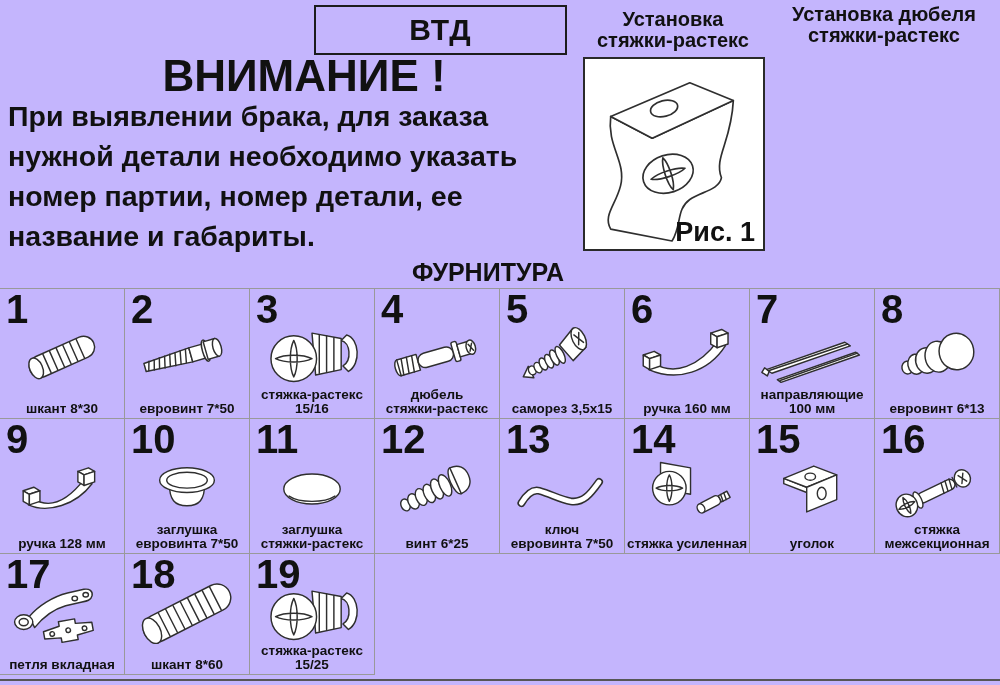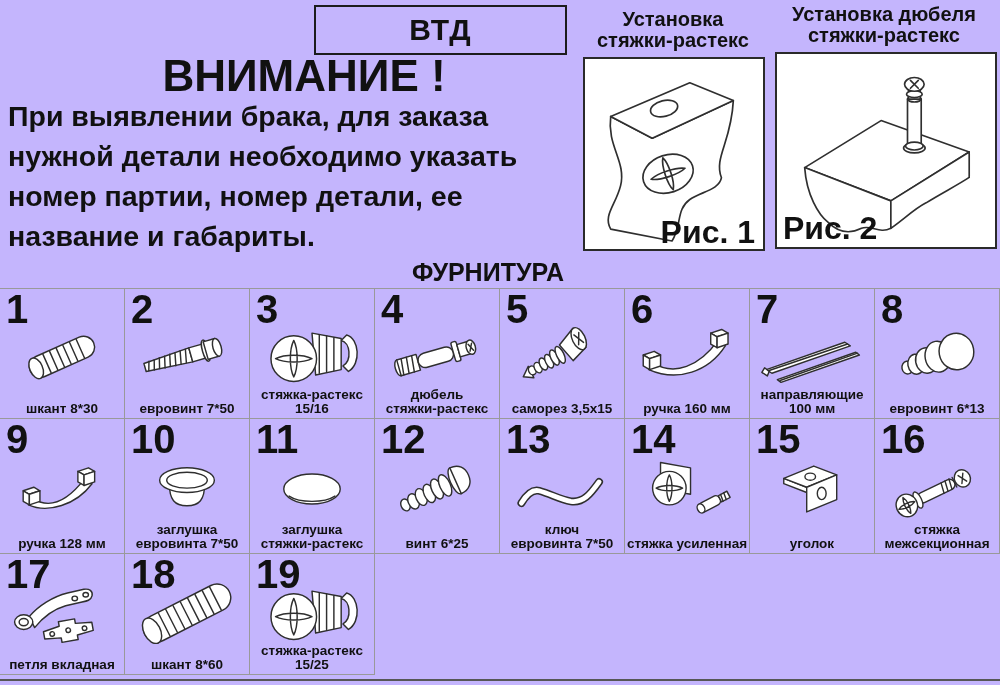--- a/index.html
+++ b/index.html
@@ -18,21 +18,21 @@
   .warning-title { text-align:center; padding-left:36px; font-size:44px; line-height:40px; }
   .warning-line { font-size:28.5px; line-height:40px; white-space:nowrap; letter-spacing:0; }
   
   .fig-title { position:absolute; text-align:center; font-size:20px; line-height:21px; }
   .fig-title-1 { left:578px; top:9px; width:190px; }
   .fig-title-2 { left:770px; top:4px; width:228px; }
   .fig-box { position:absolute; border:2px solid #2a2a2a; background:#fff; }
   .fig-box-1 { left:583px; top:57px; width:178px; height:190px; }
   .fig-box-2 { left:775px; top:52px; width:218px; height:193px; }
   .fig-box svg { position:absolute; left:0; top:0; }
-  .fig-caption { position:absolute; font-size:32px; line-height:27px; background:transparent; }
+  .fig-caption { position:absolute; font-size:27px; line-height:27px; background:transparent; }
   .fig-caption-1 { right:8px; bottom:3px; }
   .fig-caption-2 { left:6px; bottom:5px; }
   
   .section-title { position:absolute; top:258px; left:0; width:976px; text-align:center; font-size:25px; }
   .grid { position:absolute; left:0; top:288px; width:1000px; border-top:1.5px solid #999; }
   .grid-row { display:flex; }
   .cell {
     width:125px; box-sizing:border-box; position:relative;
     border-right:1.4px solid #999; border-bottom:1.4px solid #999;
   }
@@ -266,38 +266,20 @@
         </g>
       </g>
     </svg>
     <div class="fig-caption fig-caption-1">Рис. 1</div>
   </div>
 
   <div class="fig-title fig-title-2">
     <div>Установка дюбеля</div>
     <div>стяжки-растекс</div>
   </div>
-  <div class="fig-box fig-box-2">
-    <svg width="214" height="189" viewBox="0 0 218 193">
-      <g fill="#fff" stroke="#2f2f2f" stroke-width="1.7" stroke-linejoin="round" stroke-linecap="round">
-        <path d="M28,116 L106,68 L196,100 L116,150 Z"></path>
-        <path d="M28,116 L116,150 L116,178 C104,184 96,174 86,178 C74,184 62,182 52,172 C42,164 30,144 28,116 Z"></path>
-        <path d="M116,150 L196,100 L196,126 C184,134 168,142 152,152 C140,158 128,170 116,178 Z"></path>
-        <ellipse cx="140" cy="96" rx="11" ry="5"></ellipse>
-        <rect x="133" y="46" width="14" height="50"></rect>
-        <ellipse cx="140" cy="94" rx="9" ry="4"></ellipse>
-        <ellipse cx="140" cy="46" rx="7" ry="3"></ellipse>
-        <rect x="134" y="34" width="12" height="12"></rect>
-        <ellipse cx="140" cy="41" rx="8" ry="3.5"></ellipse>
-        <ellipse cx="140" cy="31" rx="10" ry="7"></ellipse>
-        <path fill="none" d="M136,27 L144,35 M144,27 L136,35"></path>
-      </g>
-    </svg>
-    <div class="fig-caption fig-caption-2">Рис. 2</div>
-  </div>
 
   <div class="section-title">ФУРНИТУРА</div>
   <div class="grid">
       <div class="grid-row row1">
         <div class="cell">
           <div class="cell-num">1</div>
           <svg class="cell-icon" viewBox="0 0 120 68" preserveAspectRatio="xMidYMid meet">
             <use href="#ic-dowel-short" xlink:href="#ic-dowel-short"></use>
           </svg>
           <div class="cell-label">

